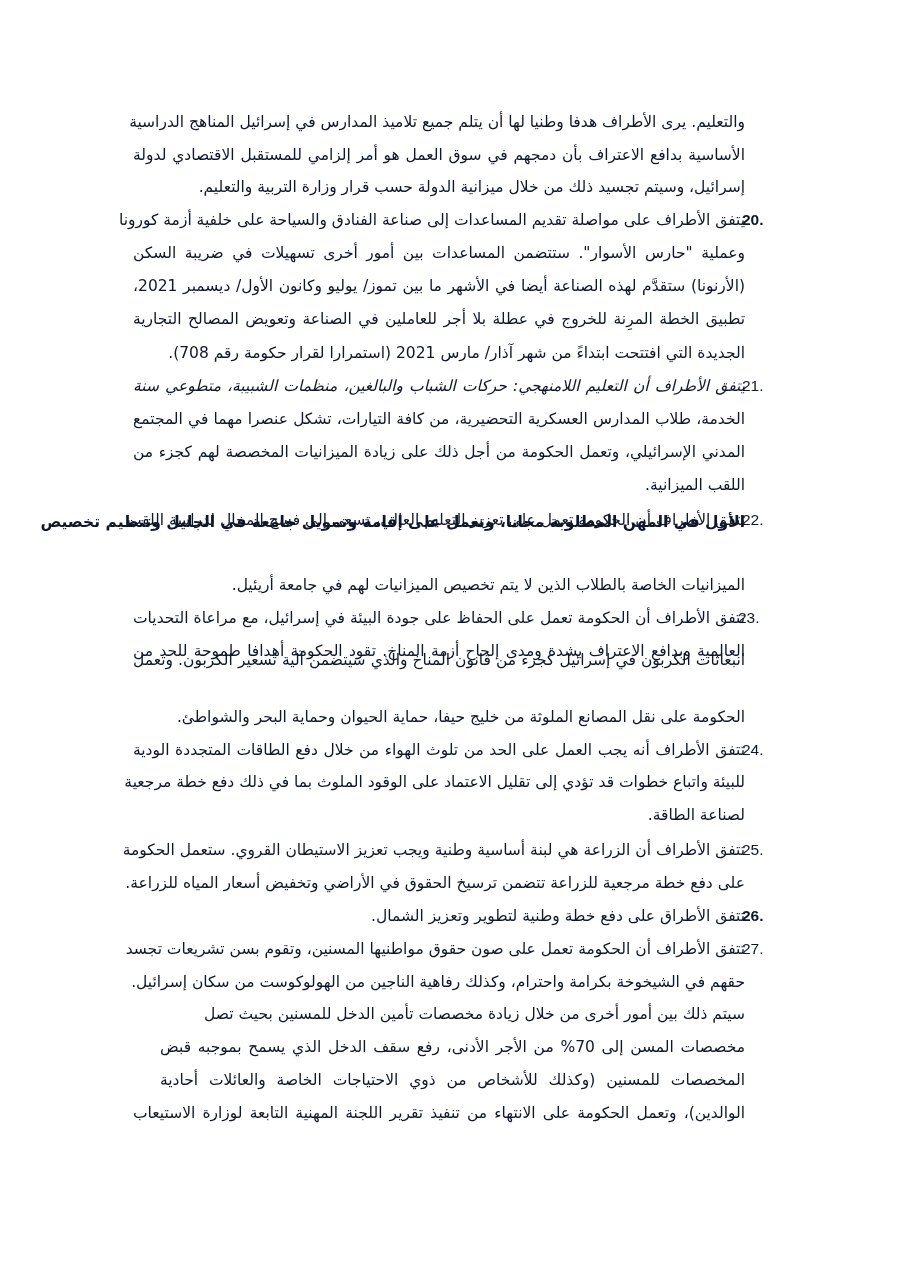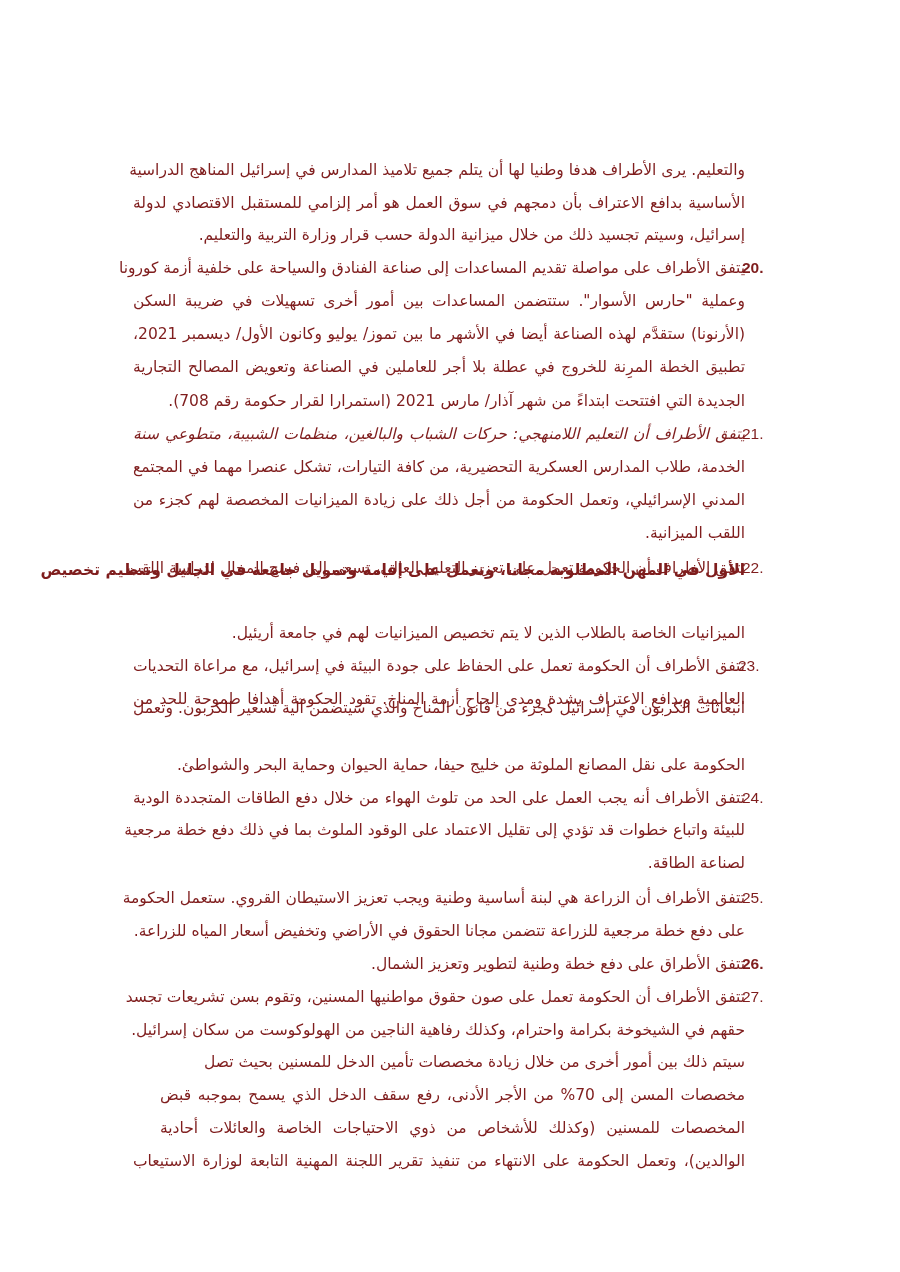--- a/index.html
+++ b/index.html
@@ -3,28 +3,27 @@
 <meta charset="utf-8">
 <style>
   html, body { margin: 0; padding: 0; background: #ffffff; }
   body { width: 900px; height: 1272px; position: relative; overflow: hidden; }
   .page { position: absolute; left: 0; top: 0; width: 900px; height: 1272px; background: #fff; }
   .line {
     position: absolute;
     direction: rtl;
     font-family: "DejaVu Sans", sans-serif;
     font-size: 15.5px;
-    color: #7f1d1d;
+    color: #0f172a;
     white-space: nowrap;
     line-height: 24px;
     height: 24px;
     text-align: justify;
     text-align-last: justify;
     overflow: visible;
-    margin-top: 48px;
   }
   .line.last { text-align-last: right; }
   .cont { right: 155px; left: 133px; }
   .num { font-family: "Liberation Sans", sans-serif; }
 </style>
 </head>
 <body>
 
 <div class="page">
 
@@ -69,21 +68,21 @@
   <div>
     <span class="line num" style="top: 738px; right: 130px; left: auto; text-align: right; width: 28px; direction: ltr;">24.</span>
     <div class="line cont" style="top:738px;">تتفق الأطراف أنه يجب العمل على الحد من تلوث الهواء من خلال دفع الطاقات المتجددة الودية</div>
     <div class="line cont" style="top:770px;">للبيئة واتباع خطوات قد تؤدي إلى تقليل الاعتماد على الوقود الملوث بما في ذلك دفع خطة مرجعية</div>
     <div class="line cont last" style="top:803px;">لصناعة الطاقة.</div>
   </div>
 
   <div>
     <span class="line num" style="top: 838px; right: 130px; left: auto; text-align: center; width: 28px; direction: ltr;">25.</span>
     <div class="line cont" style="top:838px;">تتفق الأطراف أن الزراعة هي لبنة أساسية وطنية ويجب تعزيز الاستيطان القروي. ستعمل الحكومة</div>
-    <div class="line cont last" style="top:871px;">على دفع خطة مرجعية للزراعة تتضمن مجانا الحقوق في الأراضي وتخفيض أسعار المياه للزراعة.</div>
+    <div class="line cont last" style="top:871px;">على دفع خطة مرجعية للزراعة تتضمن ترسيخ الحقوق في الأراضي وتخفيض أسعار المياه للزراعة.</div>
   </div>
 
   <div>
     <span class="line num" style="top: 904px; right: 130px; left: auto; text-align: right; width: 28px; direction: ltr; font-weight: bold;">26.</span>
     <div class="line cont last" style="top:904px;">تتفق الأطراق على دفع خطة وطنية لتطوير وتعزيز الشمال.</div>
   </div>
 
   <div>
     <span class="line num" style="top: 937px; right: 130px; left: auto; text-align: right; width: 28px; direction: ltr;">27.</span>
     <div class="line cont" style="top:937px;">تتفق الأطراف أن الحكومة تعمل على صون حقوق مواطنيها المسنين، وتقوم بسن تشريعات تجسد</div>

